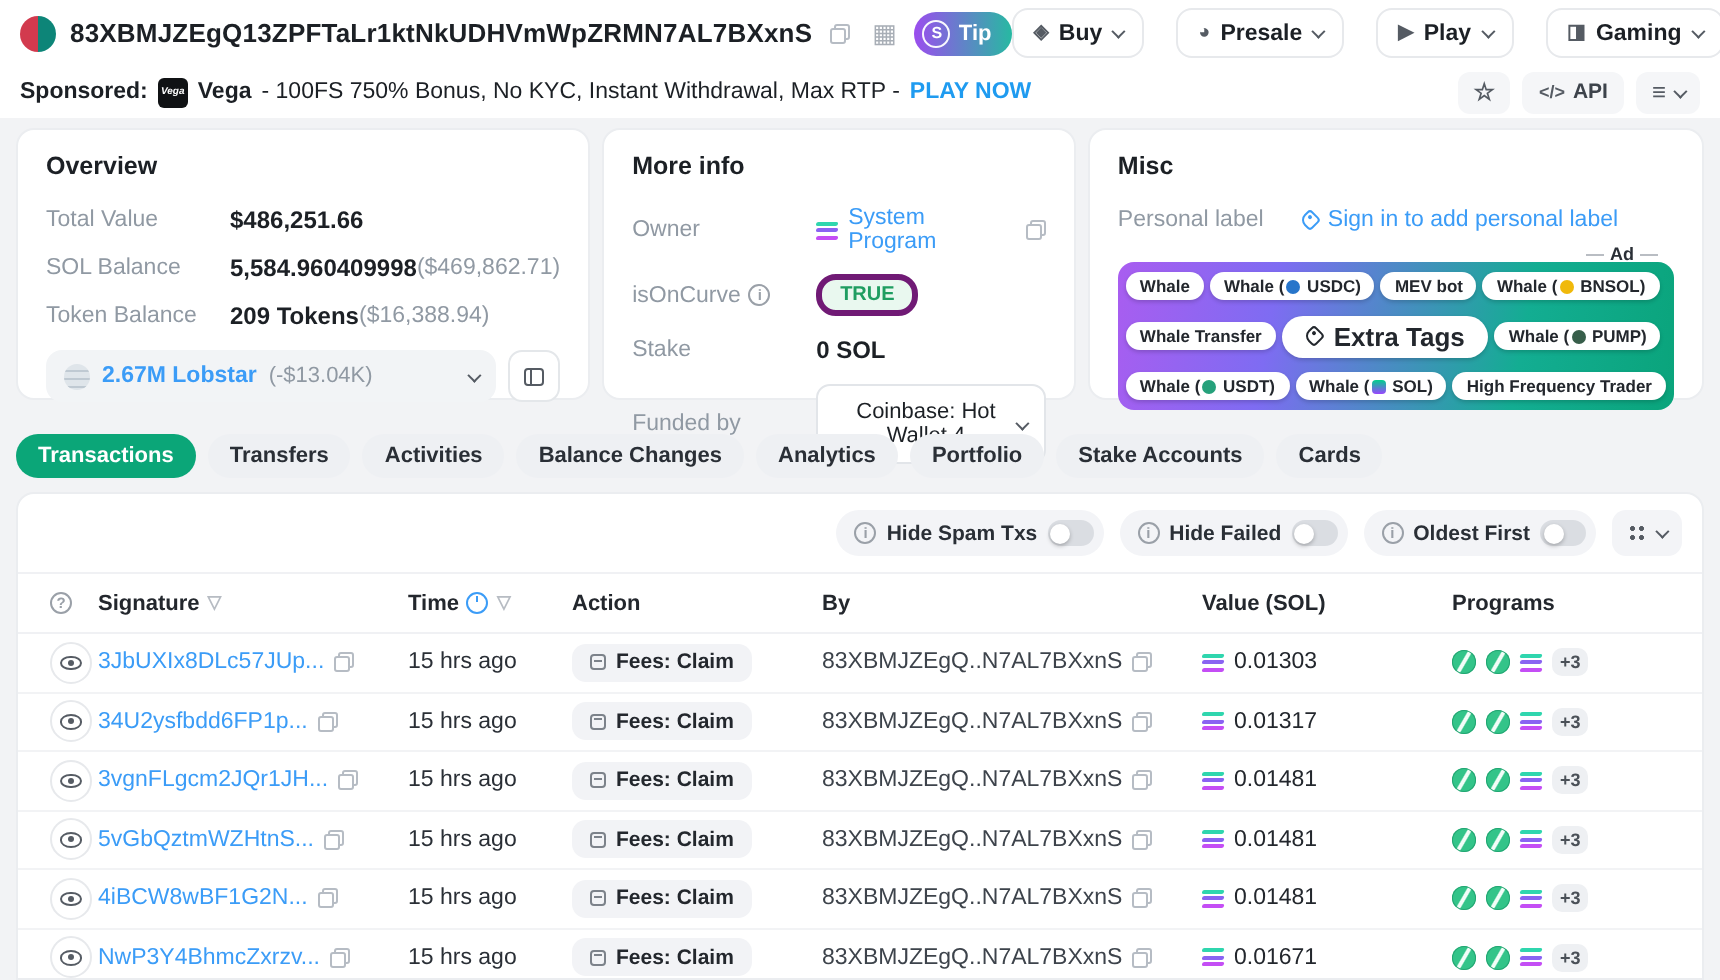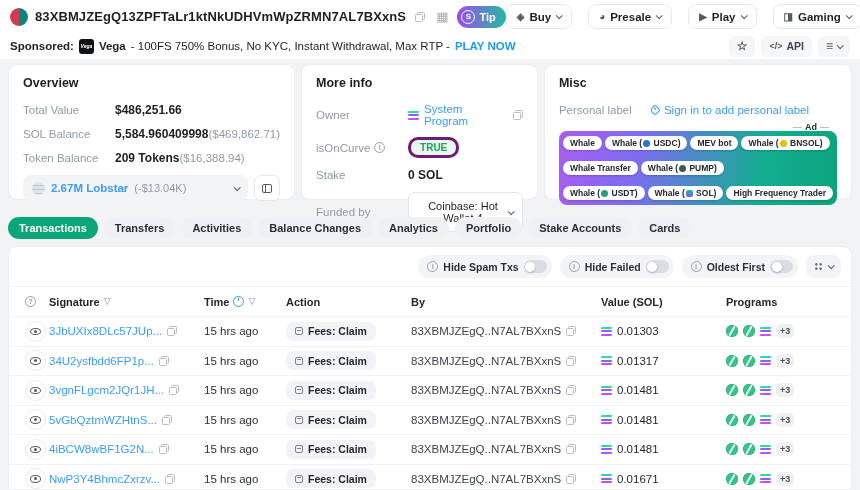--- a/index.html
+++ b/index.html
@@ -262,20 +262,21 @@
       </div>
       <div class="ad-banner" data-name="tags-banner">
           <div class="tag-row" data-name="tag-row">
             <span class="tag-pill" data-name="tag-pill">Whale</span>
             <span class="tag-pill" data-name="tag-pill">Whale (<span class="tag-dot" data-name="token-dot-icon" style="background: rgb(39, 117, 202);"></span>&nbsp;USDC)</span>
             <span class="tag-pill" data-name="tag-pill">MEV bot</span>
             <span class="tag-pill" data-name="tag-pill">Whale (<span class="tag-dot" data-name="token-dot-icon" style="background: rgb(240, 185, 11);"></span>&nbsp;BNSOL)</span>
           </div>
           <div class="tag-row" data-name="tag-row">
             <span class="tag-pill" data-name="tag-pill">Whale Transfer</span>
+            <span class="tag-pill tag-big" data-name="extra-tags-pill"><span class="ic-tag" data-name="tag-icon"></span>Extra Tags</span>
             <span class="tag-pill" data-name="tag-pill">Whale (<span class="tag-dot" data-name="token-dot-icon" style="background: rgb(55, 94, 74);"></span>&nbsp;PUMP)</span>
           </div>
           <div class="tag-row" data-name="tag-row">
             <span class="tag-pill" data-name="tag-pill">Whale (<span class="tag-dot" data-name="token-dot-icon" style="background: rgb(38, 161, 123);"></span>&nbsp;USDT)</span>
             <span class="tag-pill" data-name="tag-pill">Whale (<span class="tag-dot dot-solana" data-name="token-dot-icon"></span>&nbsp;SOL)</span>
             <span class="tag-pill" data-name="tag-pill">High Frequency Trader</span>
           </div>
         </div>
     </div>
   </div>

